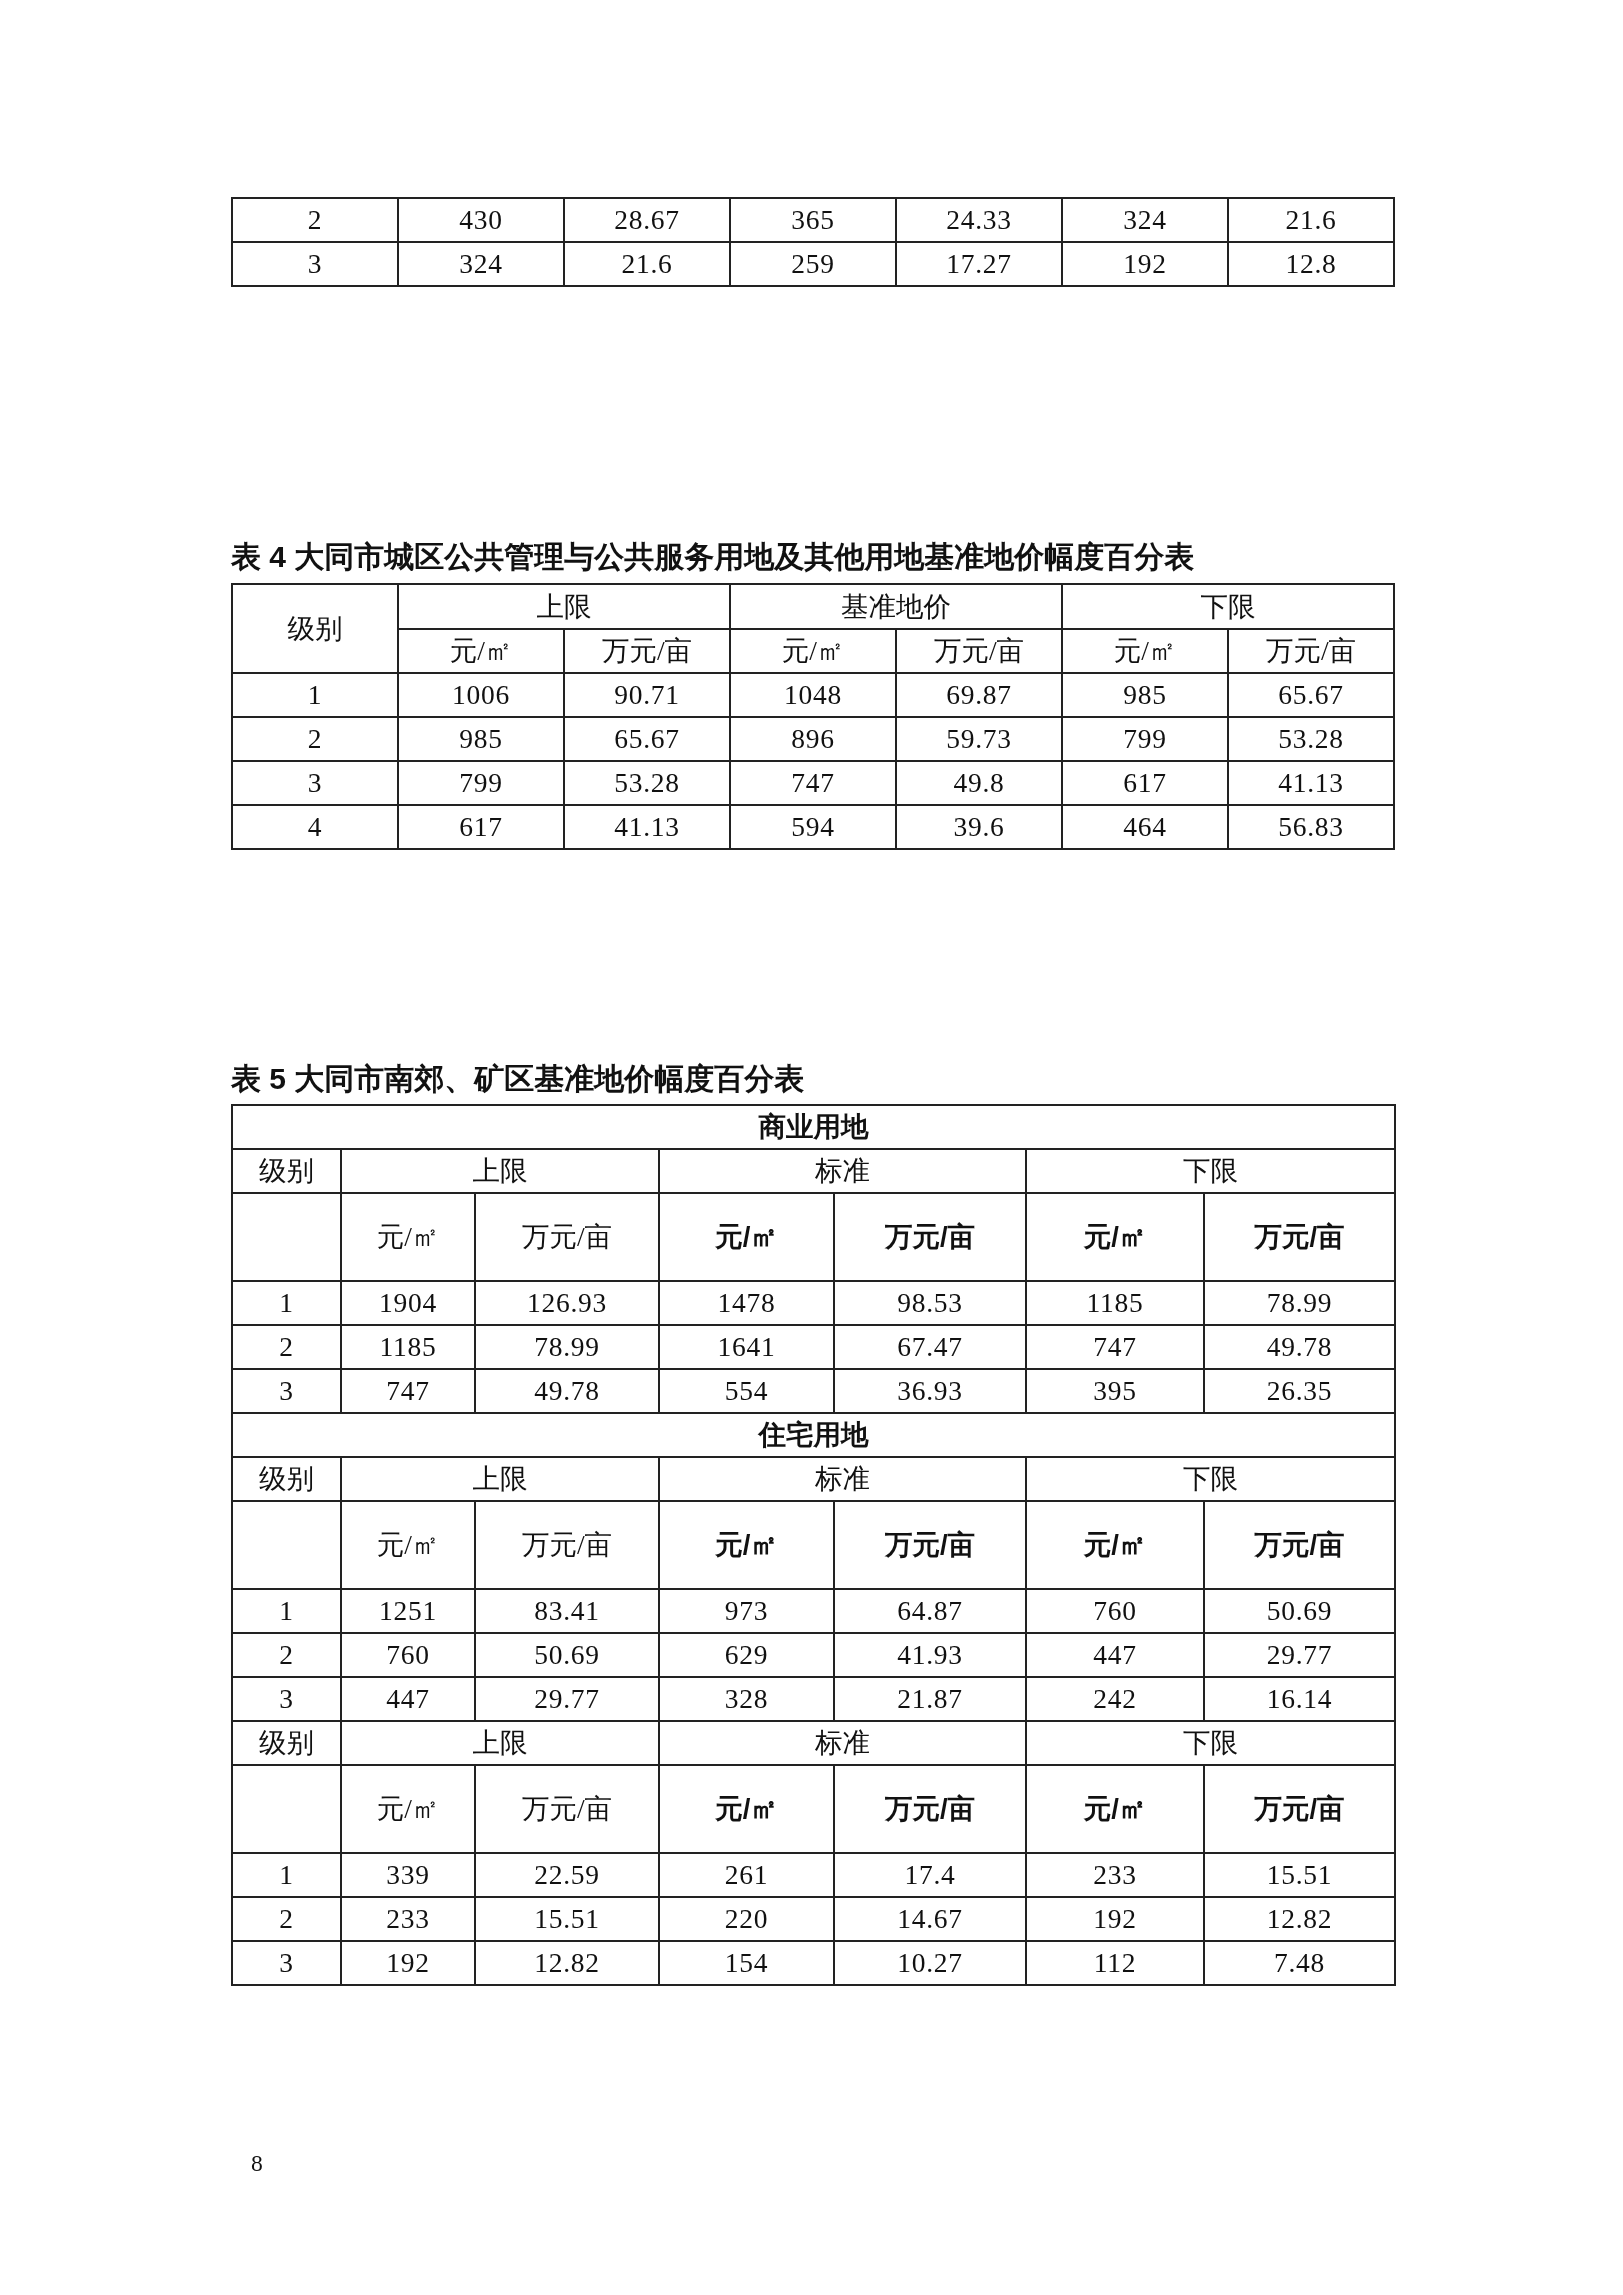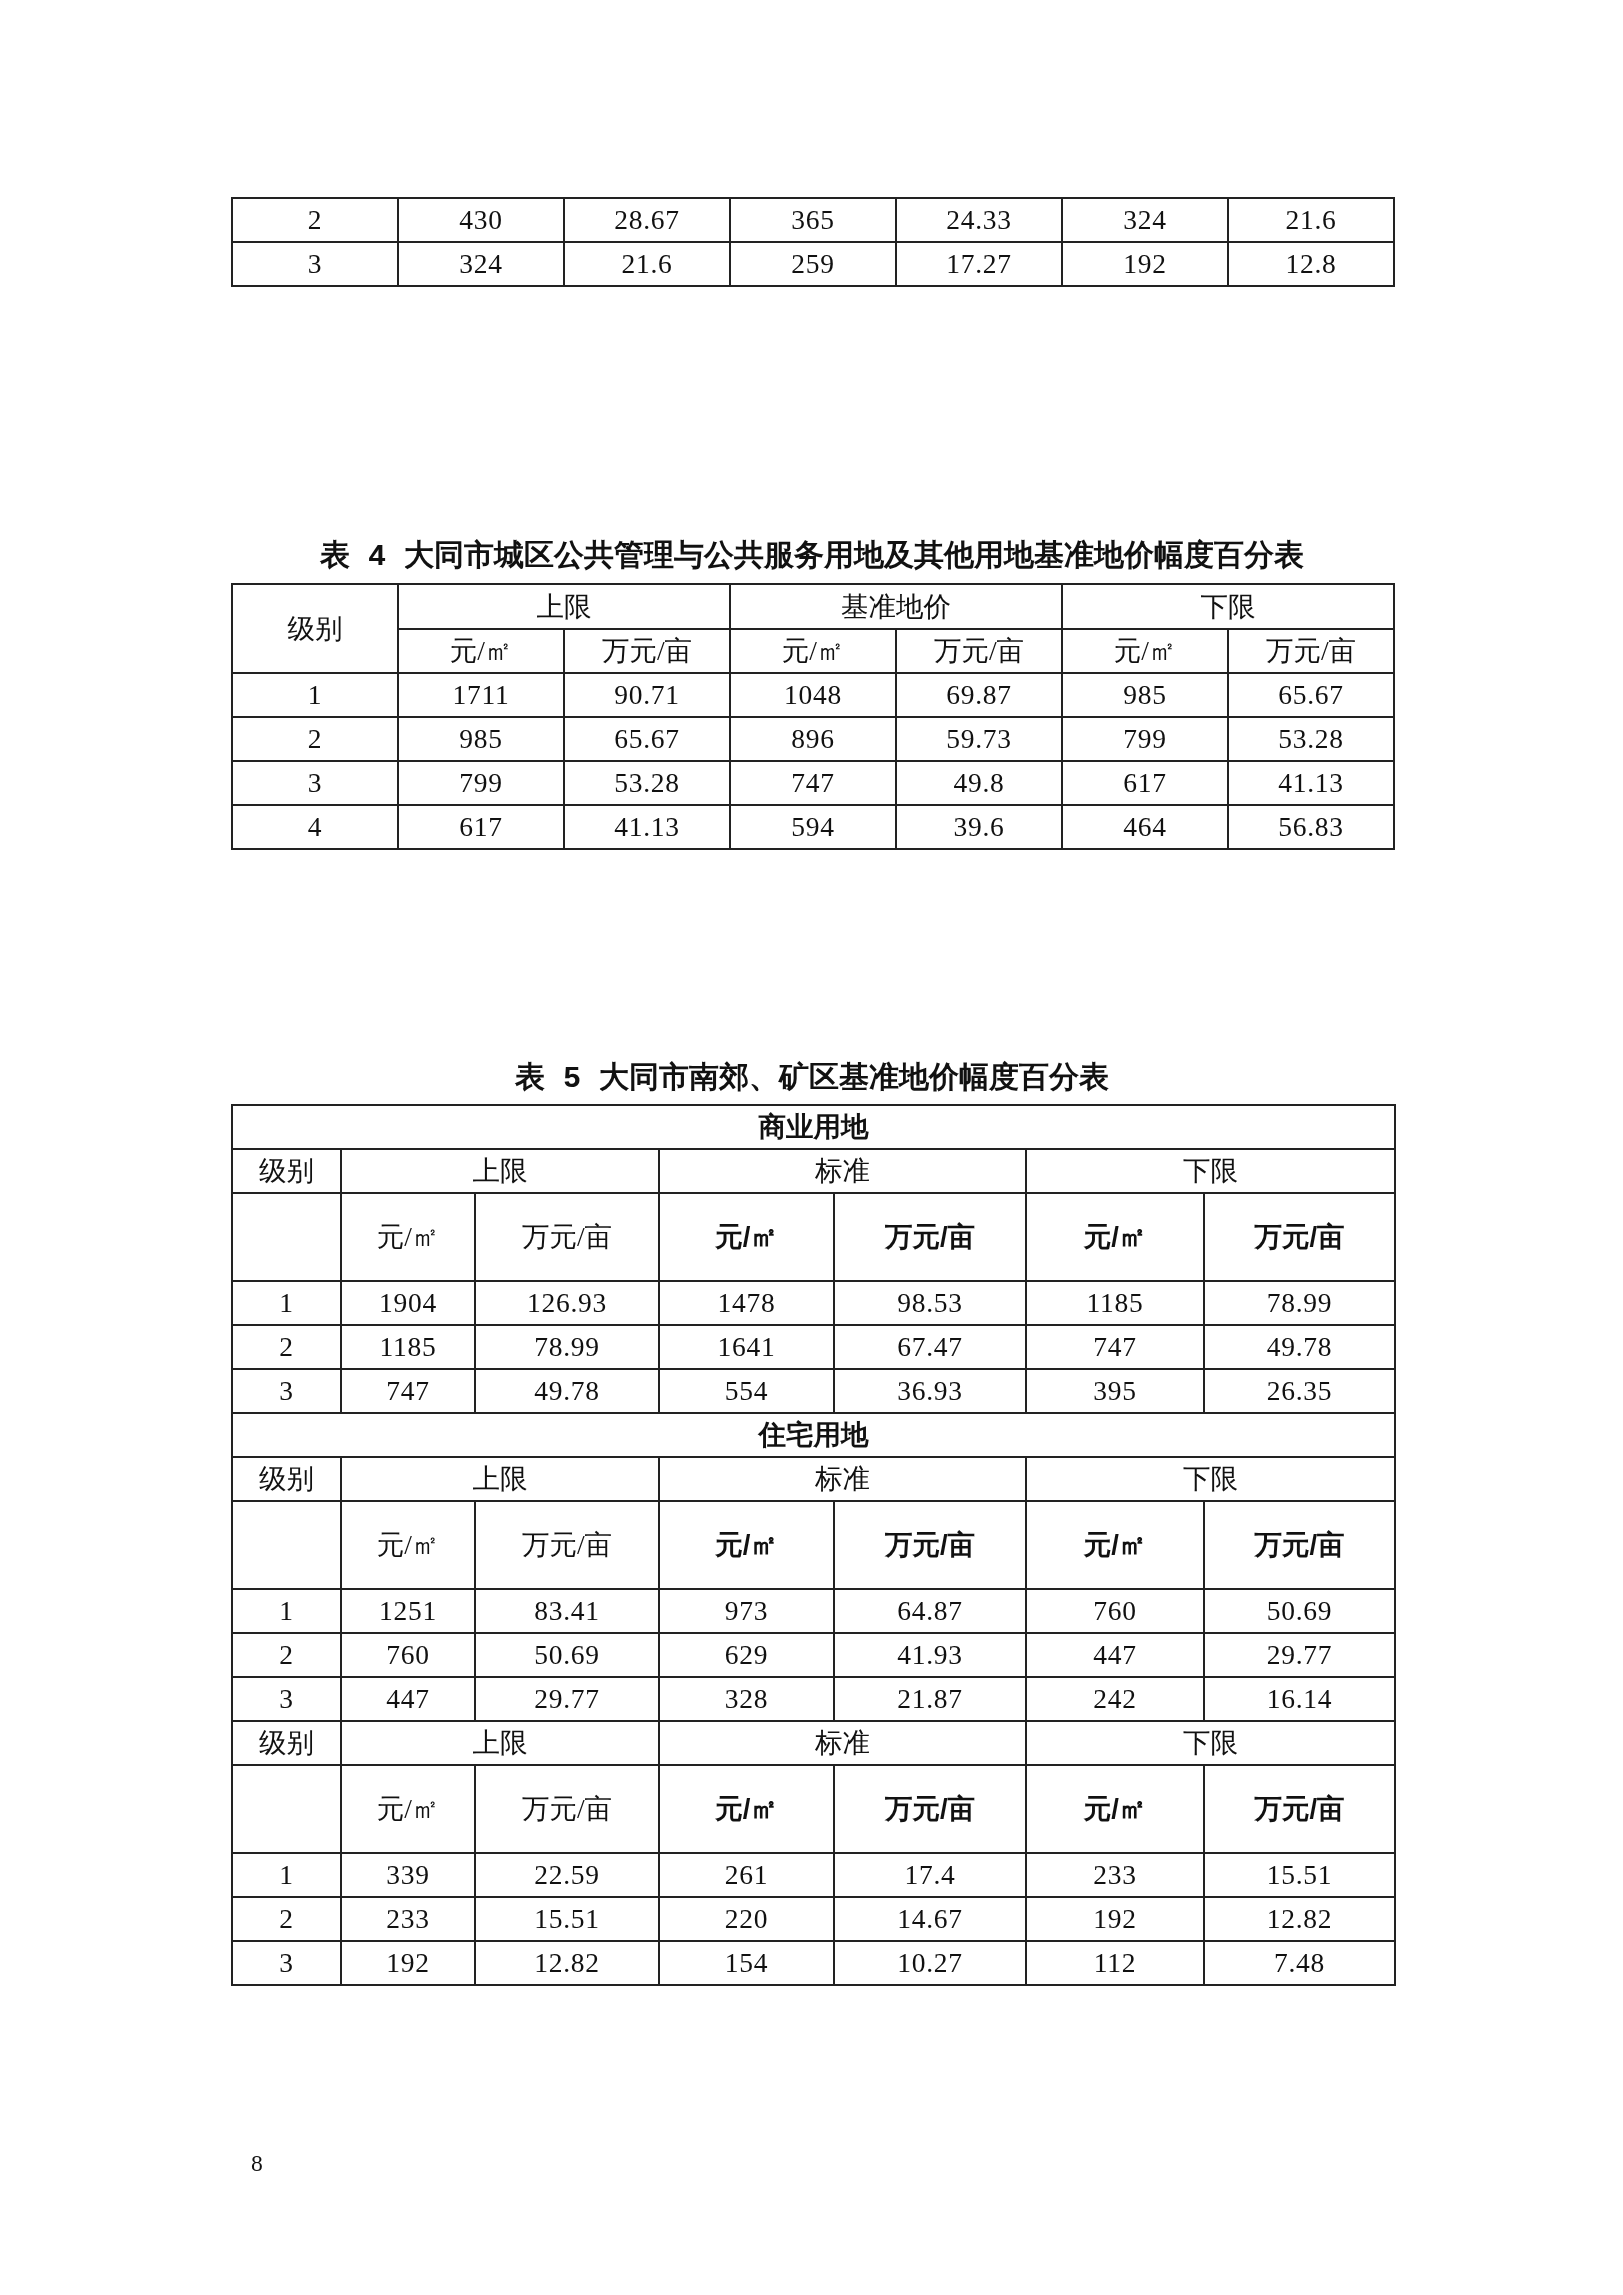--- a/index.html
+++ b/index.html
@@ -3,22 +3,22 @@
 <meta charset="utf-8">
 <style>
   html, body { margin:0; padding:0; background:#ffffff; }
   body { width:1623px; height:2295px; position:relative; overflow:hidden;
          font-family:"Liberation Serif","DejaVu Serif",serif; color:#111; }
   .page { position:absolute; left:0; top:0; width:1623px; height:2295px; background:#fff; }
   table { position:absolute; border-collapse:collapse; table-layout:fixed; }
   td { border:2px solid #222; text-align:center; vertical-align:middle; padding:0;
        font-family:"Liberation Serif","DejaVu Serif",serif; font-size:27.5px; line-height:1; }
   .num { letter-spacing:0.7px; }
-  .caption { position:absolute; left:231px; width:1162px; text-align:center;
-             font-family:Liberation Mono, monospace; font-weight:bold;
+  .caption { position:absolute; left:231px; width:1162px; 
+             font-family:Liberation Sans, sans-serif; font-weight:bold;
              font-size:30px; line-height:1; }
   .sec td.sec-cell { font-family:"Liberation Sans","DejaVu Sans",sans-serif; font-weight:bold; font-size:27.5px;margin-left:24px; }
   .sans { font-family:"Liberation Sans","DejaVu Sans",sans-serif; font-weight:bold; }
   .pagenum { position:absolute; left:251px; top:2150px; font-size:23.6px;
              font-family:"Liberation Serif","DejaVu Serif",serif; }
 </style>
 </head>
 <body>
 
 <div class="page">
@@ -78,21 +78,21 @@
         <td>万元/亩</td>
         <td>元/㎡</td>
         <td>万元/亩</td>
         <td>元/㎡</td>
         <td>万元/亩</td>
       </tr>
     </tbody>
     <tbody id="t4-body">
         <tr style="height: 44px;">
           <td class="num">1</td>
-          <td class="num">1711</td>
+          <td class="num">1006</td>
           <td class="num">90.71</td>
           <td class="num">1048</td>
           <td class="num">69.87</td>
           <td class="num">985</td>
           <td class="num">65.67</td>
         </tr>
         <tr style="height: 44px;">
           <td class="num">2</td>
           <td class="num">985</td>
           <td class="num">65.67</td>

